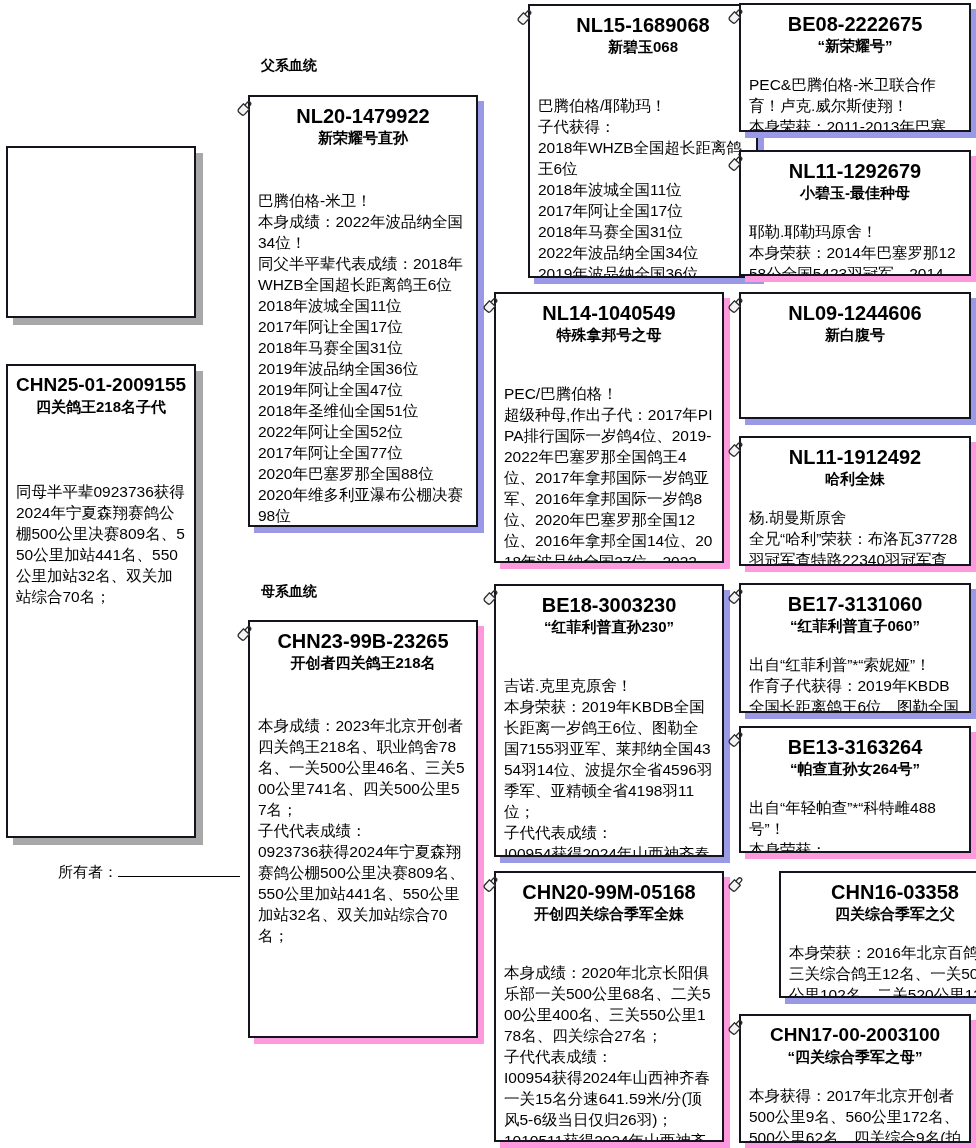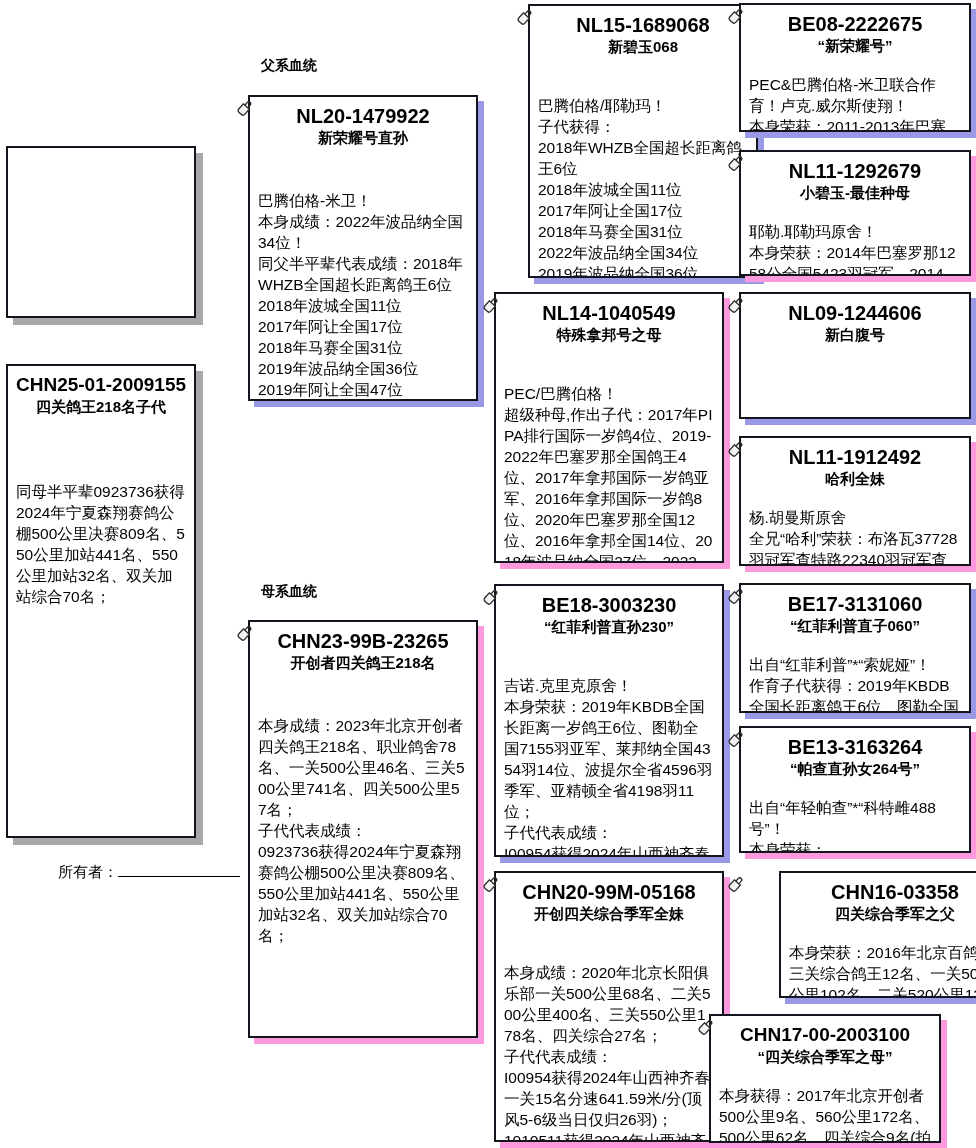--- a/index.html
+++ b/index.html
@@ -61,21 +61,21 @@
   <div class="box-wrap" style="left:6px;top:364px;width:190px;height:474px;">
     <div class="card sh-gray">
       <div class="ring" style="font-size:19px;">CHN25-01-2009155</div>
       <div class="bird-name">四关鸽王218名子代</div>
       <div class="body gap-xl">同母半平辈0923736获得2024年宁夏森翔赛鸽公棚500公里决赛809名、550公里加站441名、550公里加站32名、双关加站综合70名；</div>
     </div>
   </div>
 
   <div class="owner" style="left:49px;top:862px;margin-left:9px;"><span>所有者：</span><span class="owner-blank"></span></div>
 
-  <div class="box-wrap" style="left:248px;top:95px;width:230px;height:306px;">
+  <div class="box-wrap" style="left:248px;top:95px;width:230px;height:432px;">
     <span class="clip"><svg width="22" height="22" viewBox="0 0 22 22">
           <g transform="rotate(42 11 11)">
             <path d="M7 9 h8 v7 a2.2 2.2 0 0 1 -2.2 2.2 h-3.6 A2.2 2.2 0 0 1 7 16 z" fill="#f4f4f4" stroke="#2a2a2a" stroke-width="1.3"></path>
             <path d="M9 9 V5.4 a2 2 0 0 1 4 0 V9" fill="none" stroke="#2a2a2a" stroke-width="1.3"></path>
           </g>
         </svg></span>
     <div class="card sh-blue">
       <div class="ring">NL20-1479922</div>
       <div class="bird-name">新荣耀号直孙</div>
       <div class="body gap-lg">巴腾伯格-米卫！
@@ -275,21 +275,21 @@
             <path d="M9 9 V5.4 a2 2 0 0 1 4 0 V9" fill="none" stroke="#2a2a2a" stroke-width="1.3"></path>
           </g>
         </svg></span>
     <div class="card sh-blue">
       <div class="ring">CHN16-03358</div>
       <div class="bird-name">四关综合季军之父</div>
       <div class="body gap-sm">本身荣获：2016年北京百鸽园三关综合鸽王12名、一关500公里102名、二关520公里121</div>
     </div>
   </div>
 
-  <div class="box-wrap" style="left:709px;top:1014px;width:232px;height:129px;">
+  <div class="box-wrap" style="left:739px;top:1014px;width:232px;height:129px;">
     <span class="clip"><svg width="22" height="22" viewBox="0 0 22 22">
           <g transform="rotate(42 11 11)">
             <path d="M7 9 h8 v7 a2.2 2.2 0 0 1 -2.2 2.2 h-3.6 A2.2 2.2 0 0 1 7 16 z" fill="#f4f4f4" stroke="#2a2a2a" stroke-width="1.3"></path>
             <path d="M9 9 V5.4 a2 2 0 0 1 4 0 V9" fill="none" stroke="#2a2a2a" stroke-width="1.3"></path>
           </g>
         </svg></span>
     <div class="card sh-pink">
       <div class="ring" style="font-size:19px;">CHN17-00-2003100</div>
       <div class="bird-name">“四关综合季军之母”</div>
       <div class="body gap-sm">本身获得：2017年北京开创者500公里9名、560公里172名、500公里62名、四关综合9名(拍</div>

